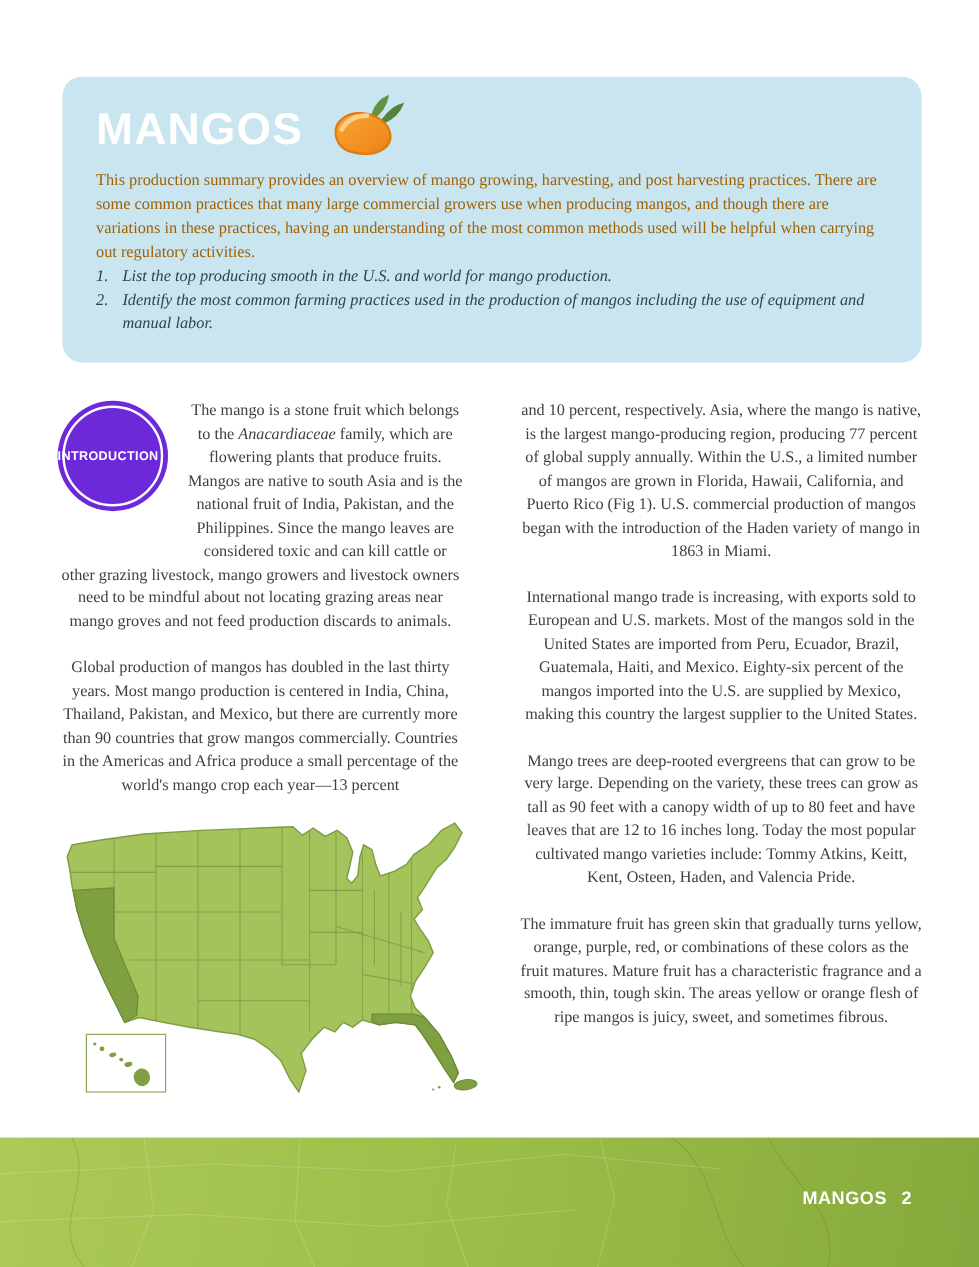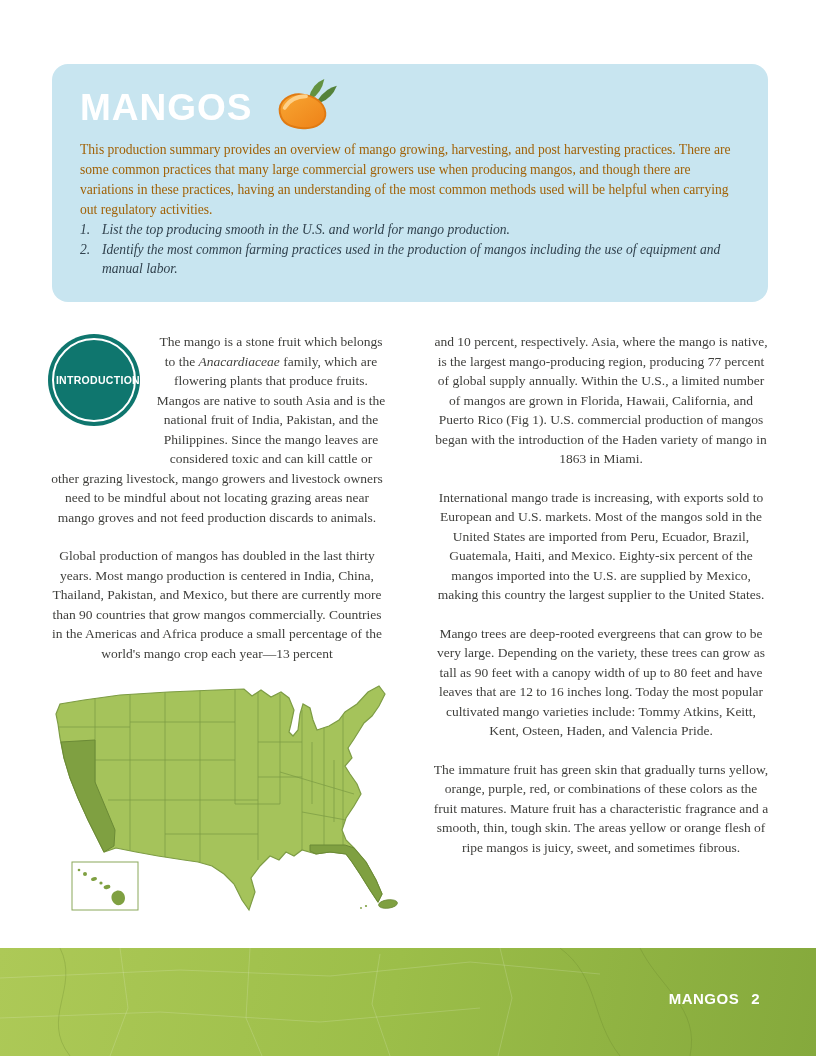--- a/index.html
+++ b/index.html
@@ -29,22 +29,22 @@
   .li-text { flex:1; }
 
   
   .columns { position:absolute; left:48px; top:332px; width:722px; display:flex; gap:46px; }
   .col { width:338px; }
   .body-para { font-size:13.5px; line-height:19.5px; color:#3f3f3c; margin:0 0 19px 0; text-align:center; }
   .it { font-style:italic; }
 
   .badge-float { float:left; width:100px; height:114px; margin:2px 8px 4px 0; }
   .badge-circle {
-    width:92px; height:92px; border-radius:50%; background:#0f766e;
-    display:flex; align-items:center; justify-content:flex-end; position:relative;
+    width:92px; height:92px; border-radius:50%; background:#6d28d9;
+    display:flex; align-items:center; justify-content:flex-start; position:relative;
   }
   .badge-ring {
     position:absolute; inset:4px; border:2.5px solid #ffffff; border-radius:50%;
   }
   .badge-label {
     font-family:"Liberation Sans", sans-serif; font-weight:700; font-size:10.5px;
     color:#ffffff; letter-spacing:0.3px; z-index:1;
   }
 
   

